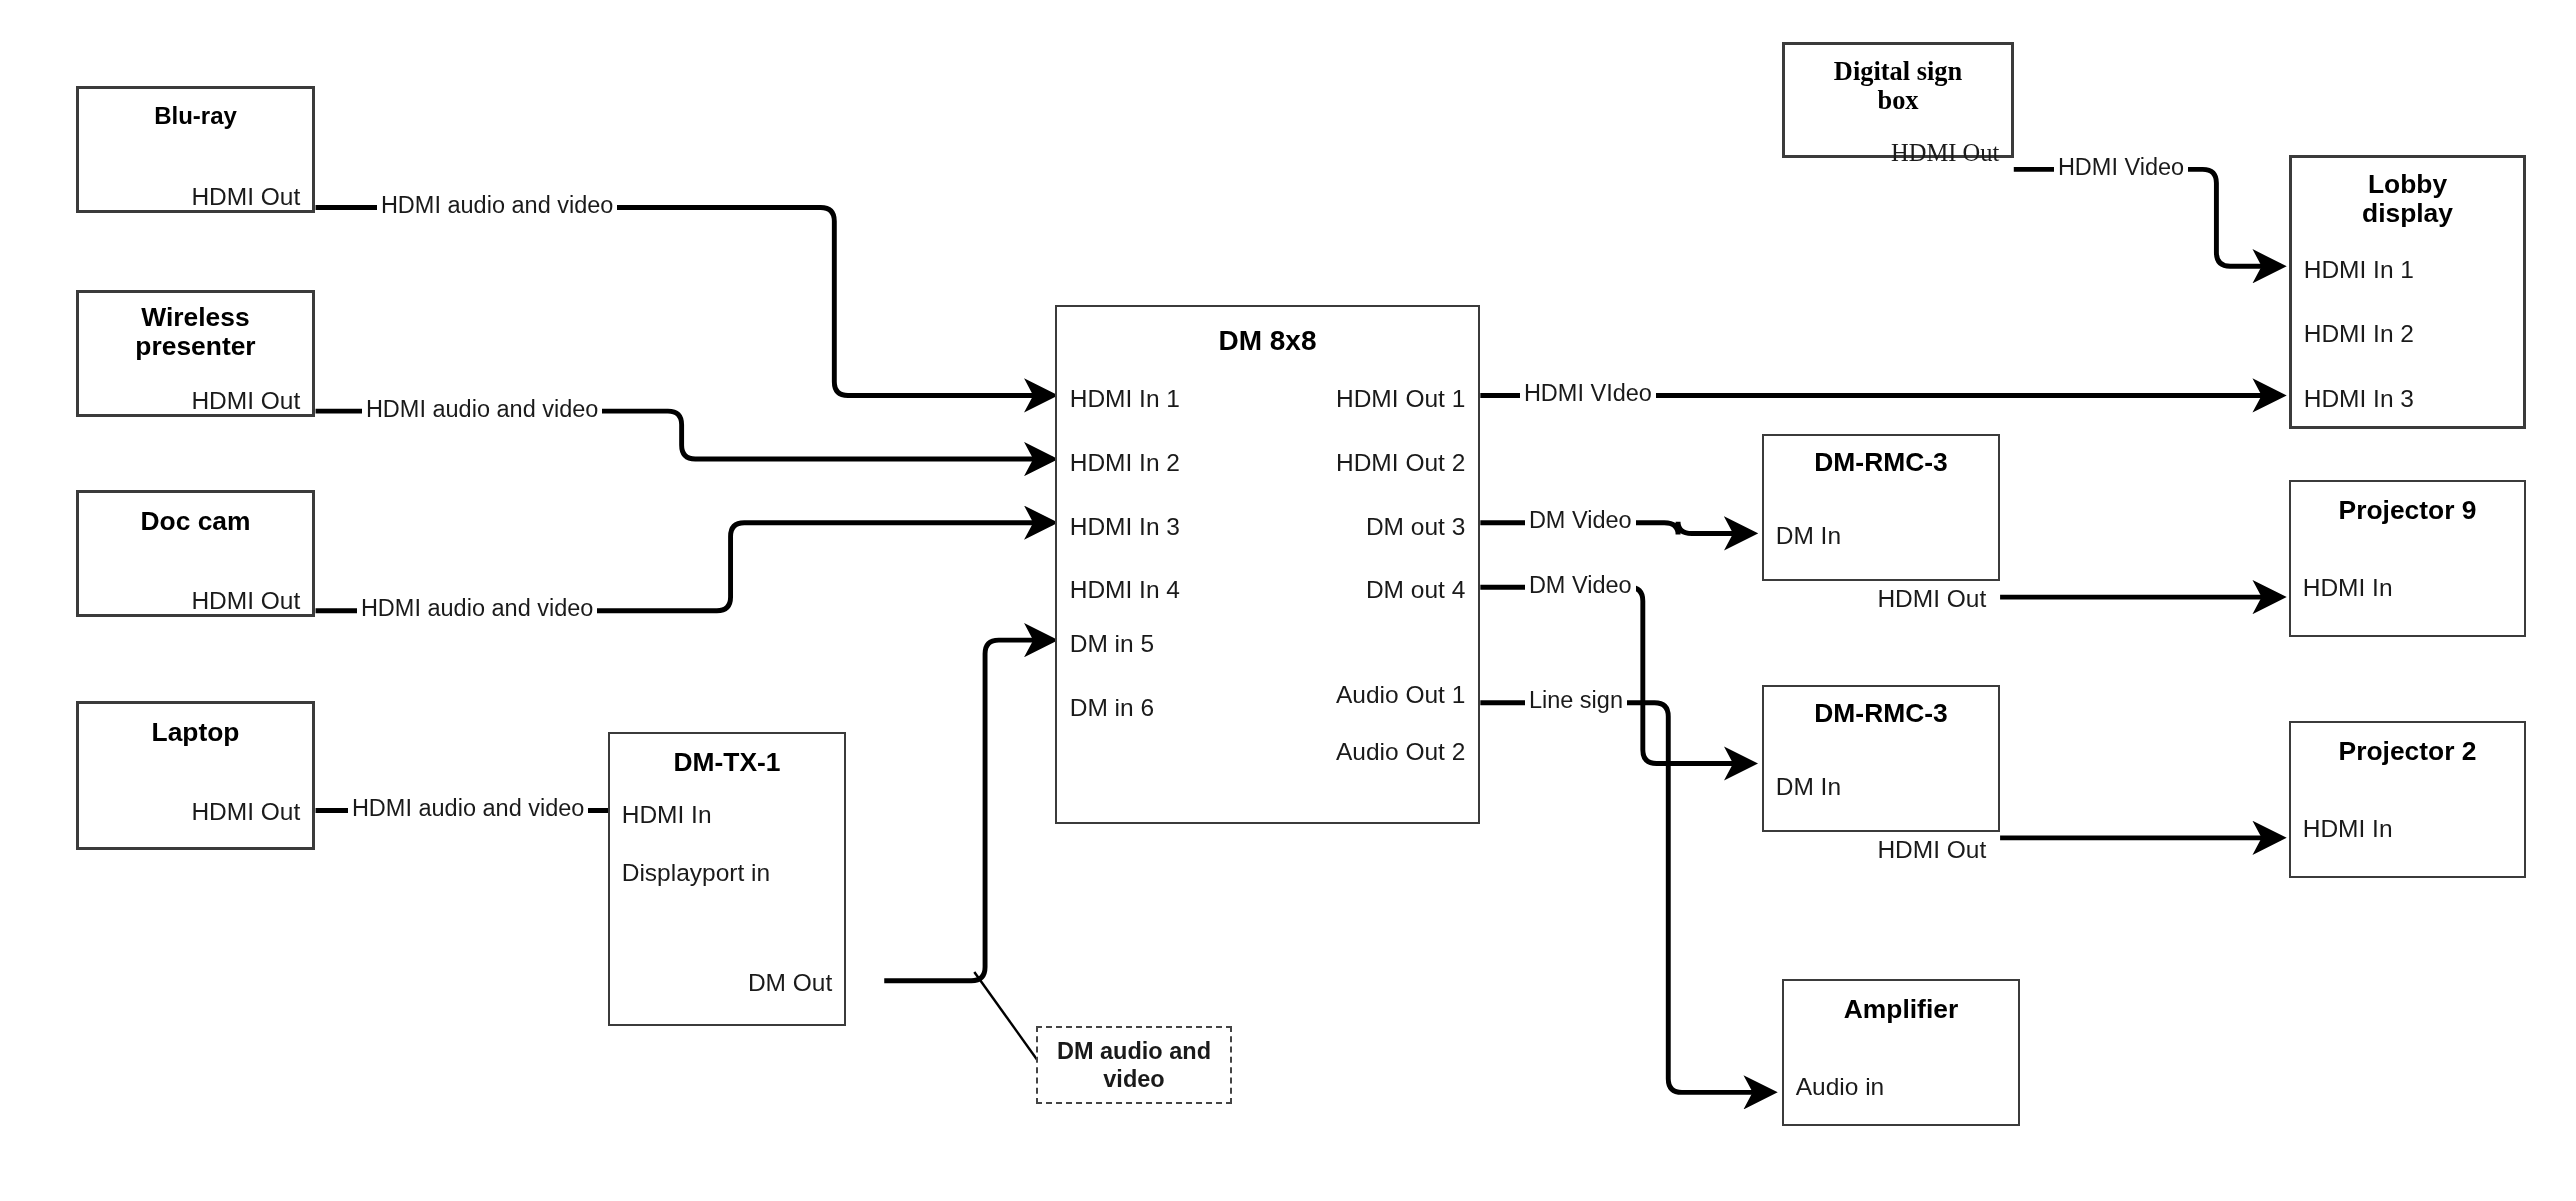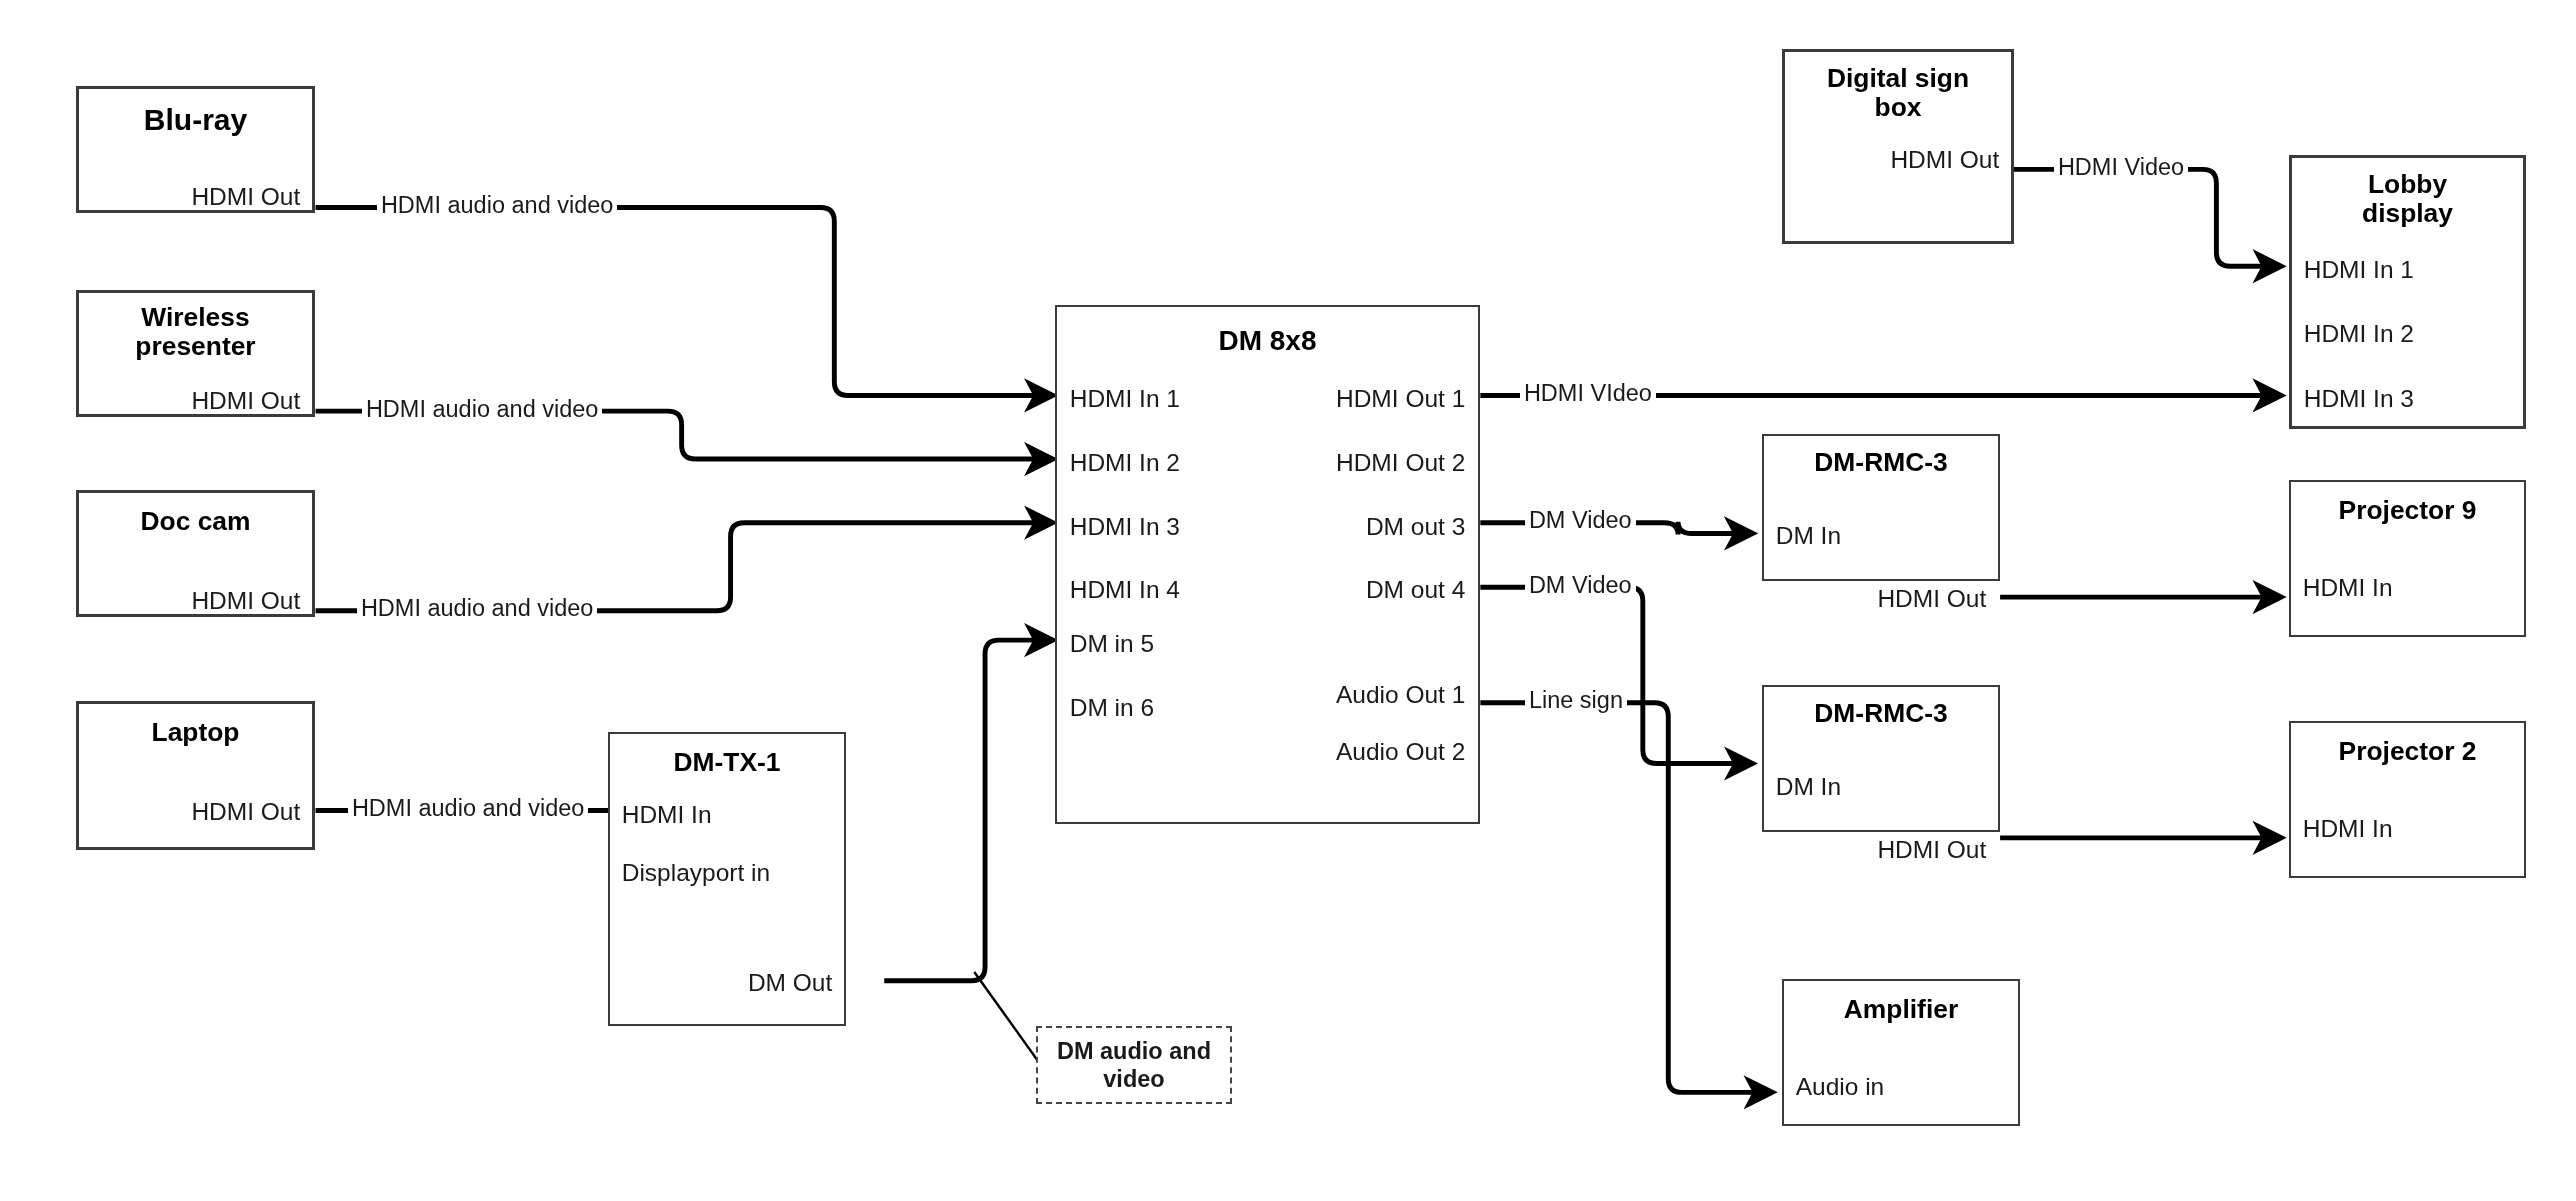--- a/index.html
+++ b/index.html
@@ -55,21 +55,21 @@
 
       <path d="M2043,610 L2330,610" marker-end="url(#arrow)"></path>
 
       <path d="M2043,856 L2330,856" marker-end="url(#arrow)"></path>
     </g>
 
     <path d="M995,993 L1063,1088" stroke="#000" stroke-width="2.5" fill="none"></path>
   </svg>
 
   <div class="box" style="left:76px;top:86px;width:239px;height:127px;">
-    <div class="title" style="font-size:30px;margin-top:13.7px;">Blu-ray</div>
+    <div class="title" style="font-size:24px;margin-top:13.7px;">Blu-ray</div>
     <div class="port r" style="font-size:24.5px;position:absolute;right:11.7px;top:94px;">HDMI Out</div>
   </div>
 
   <div class="box" style="left:76px;top:290px;width:239px;height:127px;">
     <div class="title" style="font-size:26.4px;margin-top:9.8px;padding:0 35px;">Wireless presenter</div>
     <div class="port r" style="font-size:24.5px;position:absolute;right:11.7px;top:94px;">HDMI Out</div>
   </div>
 
   <div class="box" style="left:76px;top:490px;width:239px;height:127px;">
     <div class="title" style="font-size:26.4px;margin-top:13.7px;">Doc cam</div>
@@ -99,21 +99,21 @@
     <div class="port l" style="font-size:24.5px;position:absolute;left:12.7px;top:387px;">DM in 6</div>
 
     <div class="port r" style="font-size:24.5px;position:absolute;right:12.7px;top:78px;">HDMI Out 1</div>
     <div class="port r" style="font-size:24.5px;position:absolute;right:12.7px;top:142px;">HDMI Out 2</div>
     <div class="port r" style="font-size:24.5px;position:absolute;right:12.7px;top:206px;">DM out 3</div>
     <div class="port r" style="font-size:24.5px;position:absolute;right:12.7px;top:269px;">DM out 4</div>
     <div class="port r" style="font-size:24.5px;position:absolute;right:12.7px;top:374px;">Audio Out 1</div>
     <div class="port r" style="font-size:24.5px;position:absolute;right:12.7px;top:431px;">Audio Out 2</div>
   </div>
 
-  <div class="box" style="left:1782px;top:49px;width:232px;height:195px;">
+  <div class="box" style="left:1782px;top:42px;width:232px;height:116px;font-family:Liberation Serif, serif;">
     <div class="title" style="font-size:26.4px;margin-top:11.7px;padding:0 25.5px;">Digital sign box</div>
     <div class="port r" style="font-size:24.5px;position:absolute;right:11.7px;top:94px;">HDMI Out</div>
   </div>
 
   <div class="box" style="left:2289px;top:155px;width:237px;height:274px;">
     <div class="title" style="font-size:26.4px;margin-top:11.7px;padding:0 49px;">Lobby display</div>
     <div class="port l" style="font-size:24.5px;position:absolute;left:11.7px;top:98px;">HDMI In 1</div>
     <div class="port l" style="font-size:24.5px;position:absolute;left:11.7px;top:162px;">HDMI In 2</div>
     <div class="port l" style="font-size:24.5px;position:absolute;left:11.7px;top:227px;">HDMI In 3</div>
   </div>

